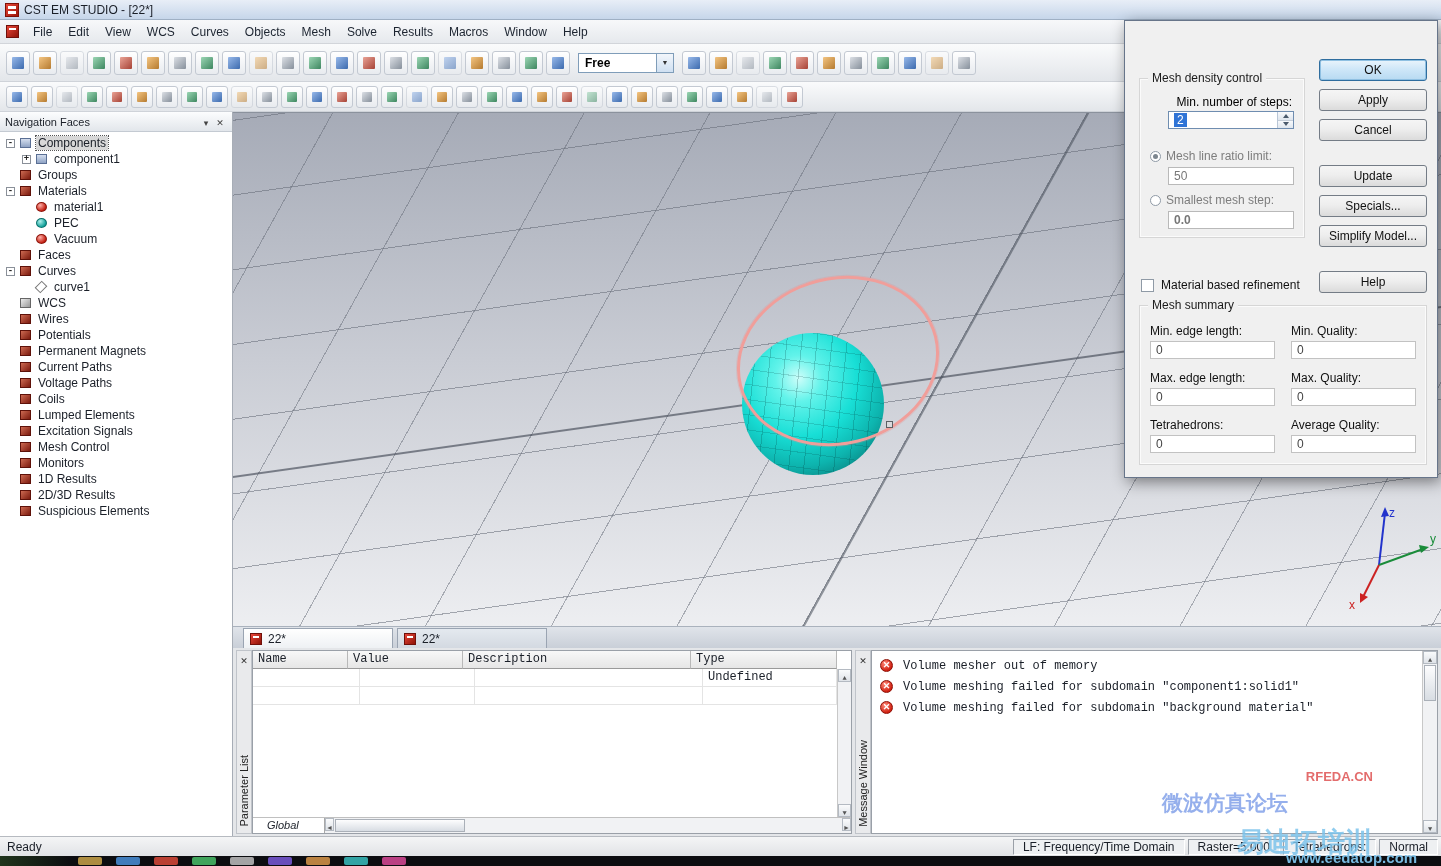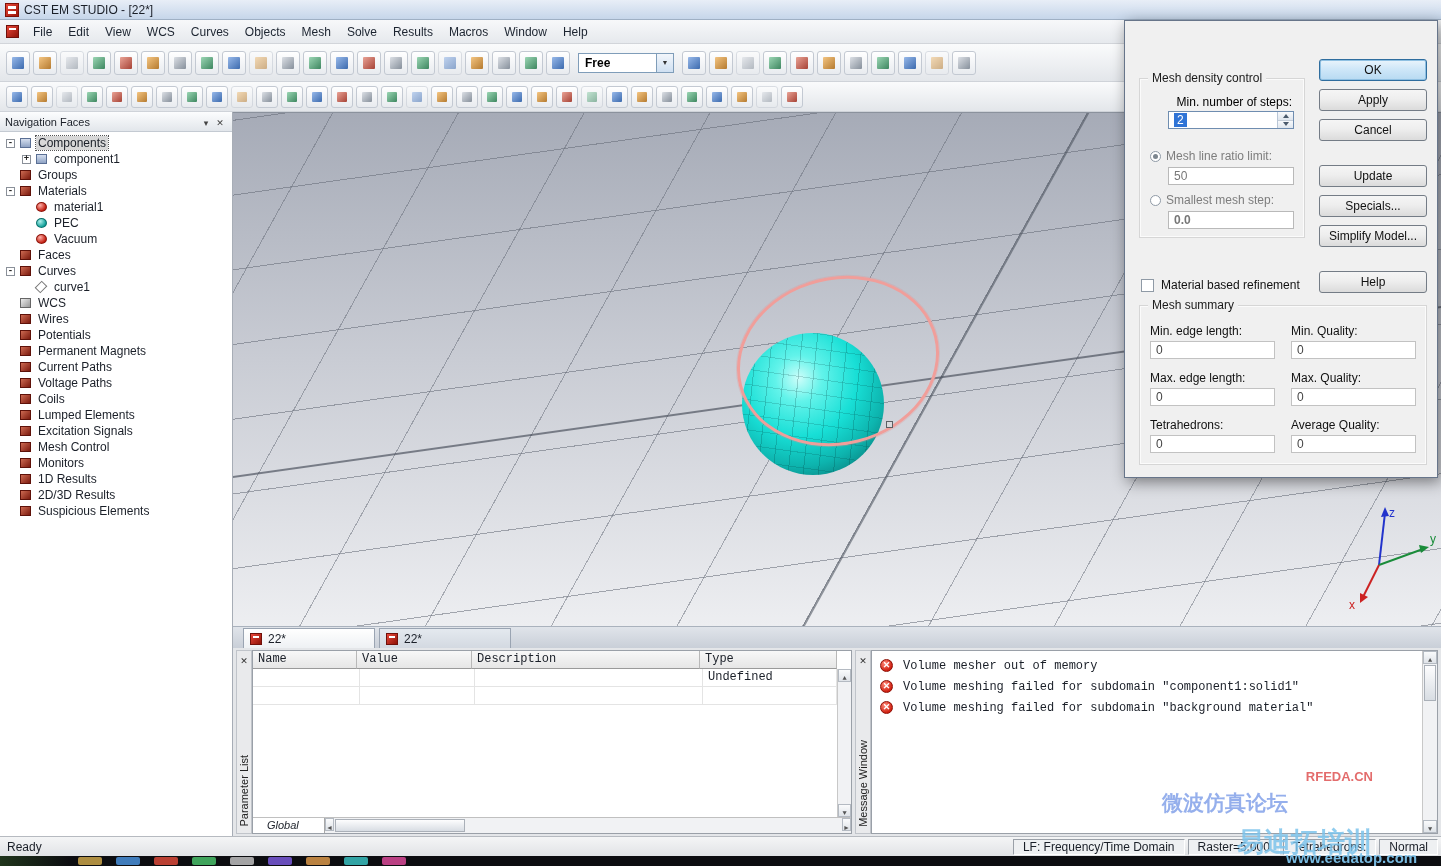--- a/index.html
+++ b/index.html
@@ -105,21 +105,21 @@
   .curve-ring { position:absolute; left:503px; top:164px; width:204px; height:168px; border-radius:50%;
     border:3px solid #f09e9a; transform:rotate(-14deg); box-shadow:0 0 0 1px rgba(230,140,140,.25); }
   .pick-handle { position:absolute; left:653px; top:308px; width:7px; height:7px;
     background:#d9dadd; border:1px solid #5c5f63; }
   .axes-triad { position:absolute; left:1106px; top:390px; }
 
   
   .tabbar { position:absolute; left:233px; top:626px; width:1208px; height:22px;
     background:linear-gradient(#e0e4ea,#c9cfd8); border-top:1px solid #aab2bd;
     display:flex; align-items:flex-end; padding-left:10px; gap:4px; }
-  .vtab { width:132px; height:20px; display:flex; align-items:center; gap:6px; padding:0 6px;
+  .vtab { width:150px; height:20px; display:flex; align-items:center; gap:6px; padding:0 6px;
     border:1px solid #9aa4b2; border-bottom:none; background:linear-gradient(#ffffff,#eef1f4); }
   .tabbar div.vtab:nth-of-type(2) { background:linear-gradient(#e4e9ef,#d3d9e1); }
   .vtab-ico { width:12px; height:12px; flex:0 0 auto; border:1px solid #70100a;
     background:linear-gradient(135deg,#e8473a,#8f1206); position:relative; }
   .vtab-ico::after { content:""; position:absolute; left:2px; top:2px; width:6px; height:2px; background:#fff; }
 
   
   .bottom { position:absolute; left:233px; top:648px; width:1208px; height:188px; background:#e4e6e9; }
   .panelwrap { position:absolute; top:2px; height:184px; display:flex; }
   .ppanel { left:3px; width:616px; }
@@ -127,21 +127,21 @@
   .strip { width:16px; background:#e9eaec; border:1px solid #c0c4ca; display:flex;
     flex-direction:column; align-items:center; padding-top:2px; flex:0 0 auto; }
   .strip-close::before { content:"✕"; font-size:9px; color:#333; }
   .strip-label { writing-mode:vertical-rl; transform:rotate(180deg); font-size:11px; color:#222;
     margin-top:auto; margin-bottom:6px; }
   .pcontent { flex:1; background:#fff; border:1px solid #9aa0a8; position:relative;
     display:flex; flex-direction:column; font-family:"Liberation Mono",monospace; }
   .phead { display:flex; height:18px; flex:0 0 auto; padding-right:14px; }
   .pth { background:linear-gradient(#f8f8f8,#e6e6e6); border-right:1px solid #b8b8b8;
     border-bottom:1px solid #9a9a9a; font-size:12px; padding:1px 0 0 5px; }
-  .phead .pth:nth-of-type(1) { width:104px; }
+  .phead .pth:nth-of-type(1) { width:95px; }
   .phead .pth:nth-of-type(2) { width:115px; }
   .phead .pth:nth-of-type(3) { width:228px; }
   .phead .pth:nth-of-type(4) { flex:1; }
   .prow { display:flex; height:18px; flex:0 0 auto; border-bottom:1px solid #e4e4e4; padding-right:14px; }
   .pcell { border-right:1px solid #e4e4e4; font-size:12px; padding:1px 0 0 5px; }
   .prow .pcell:nth-of-type(1) { width:107px; }
   .prow .pcell:nth-of-type(2) { width:115px; }
   .prow .pcell:nth-of-type(3) { width:228px; }
   .prow .pcell:nth-of-type(4) { flex:1; }
   .pbody { flex:1; }

